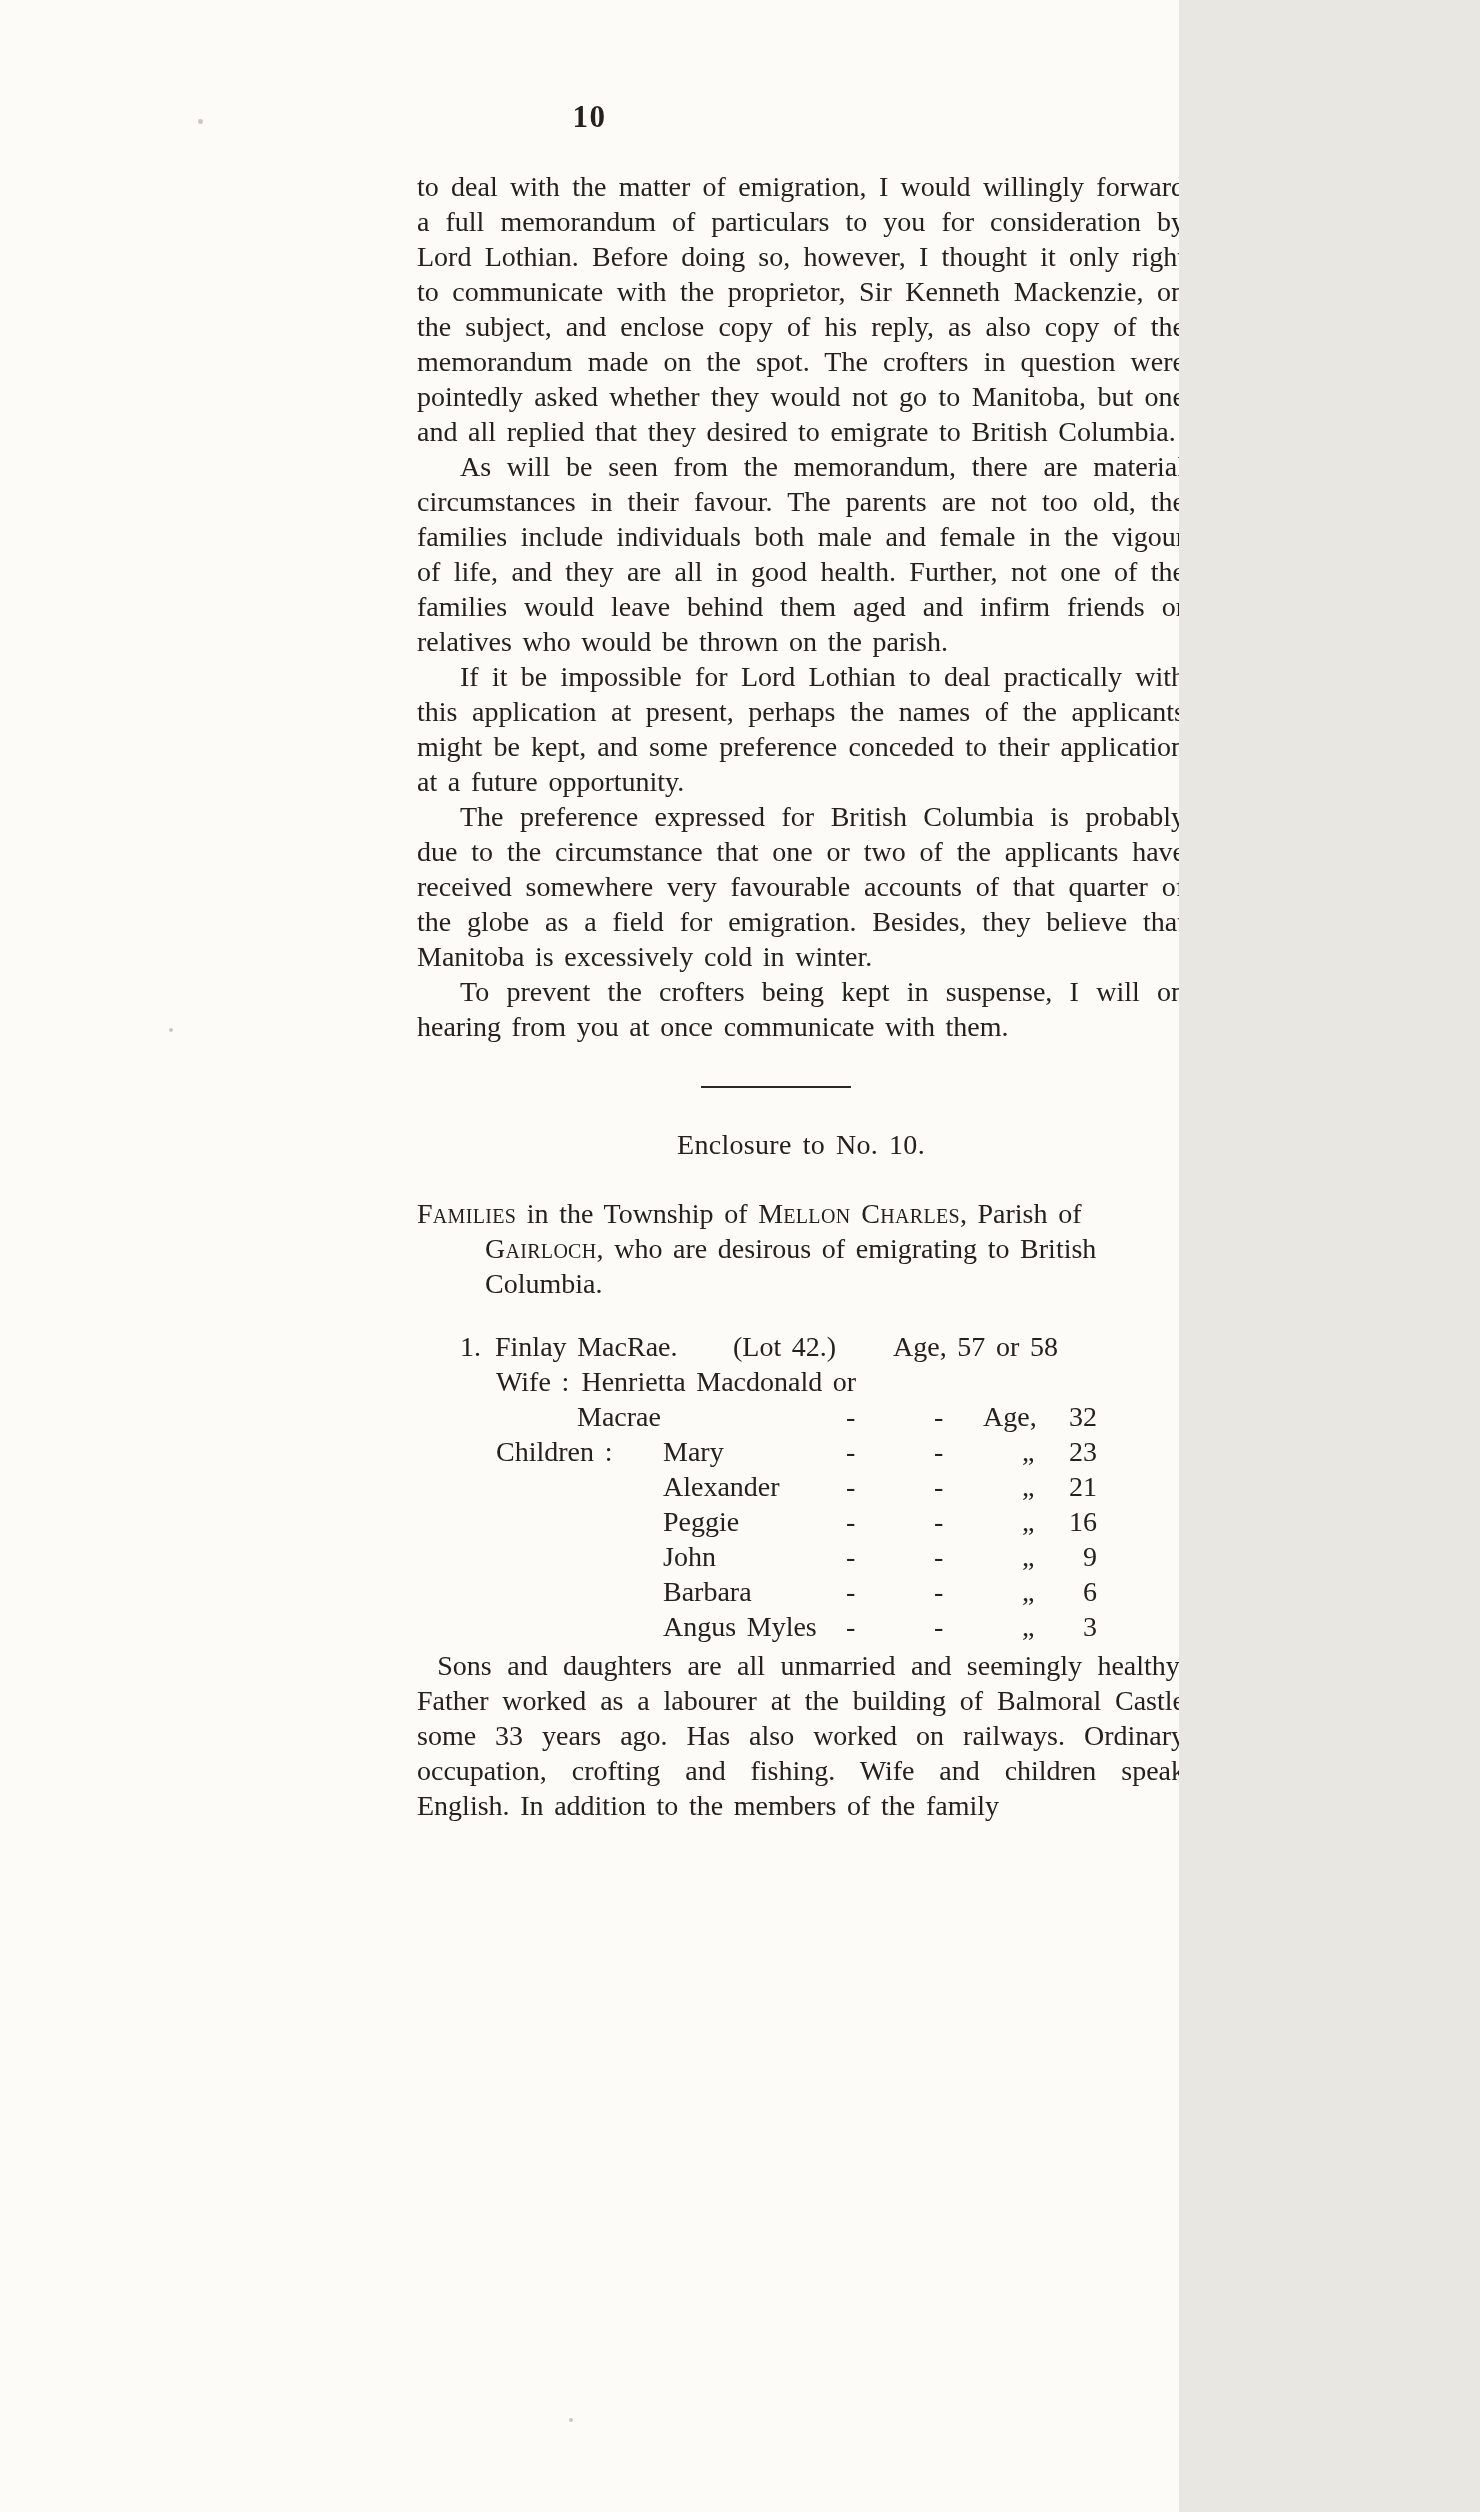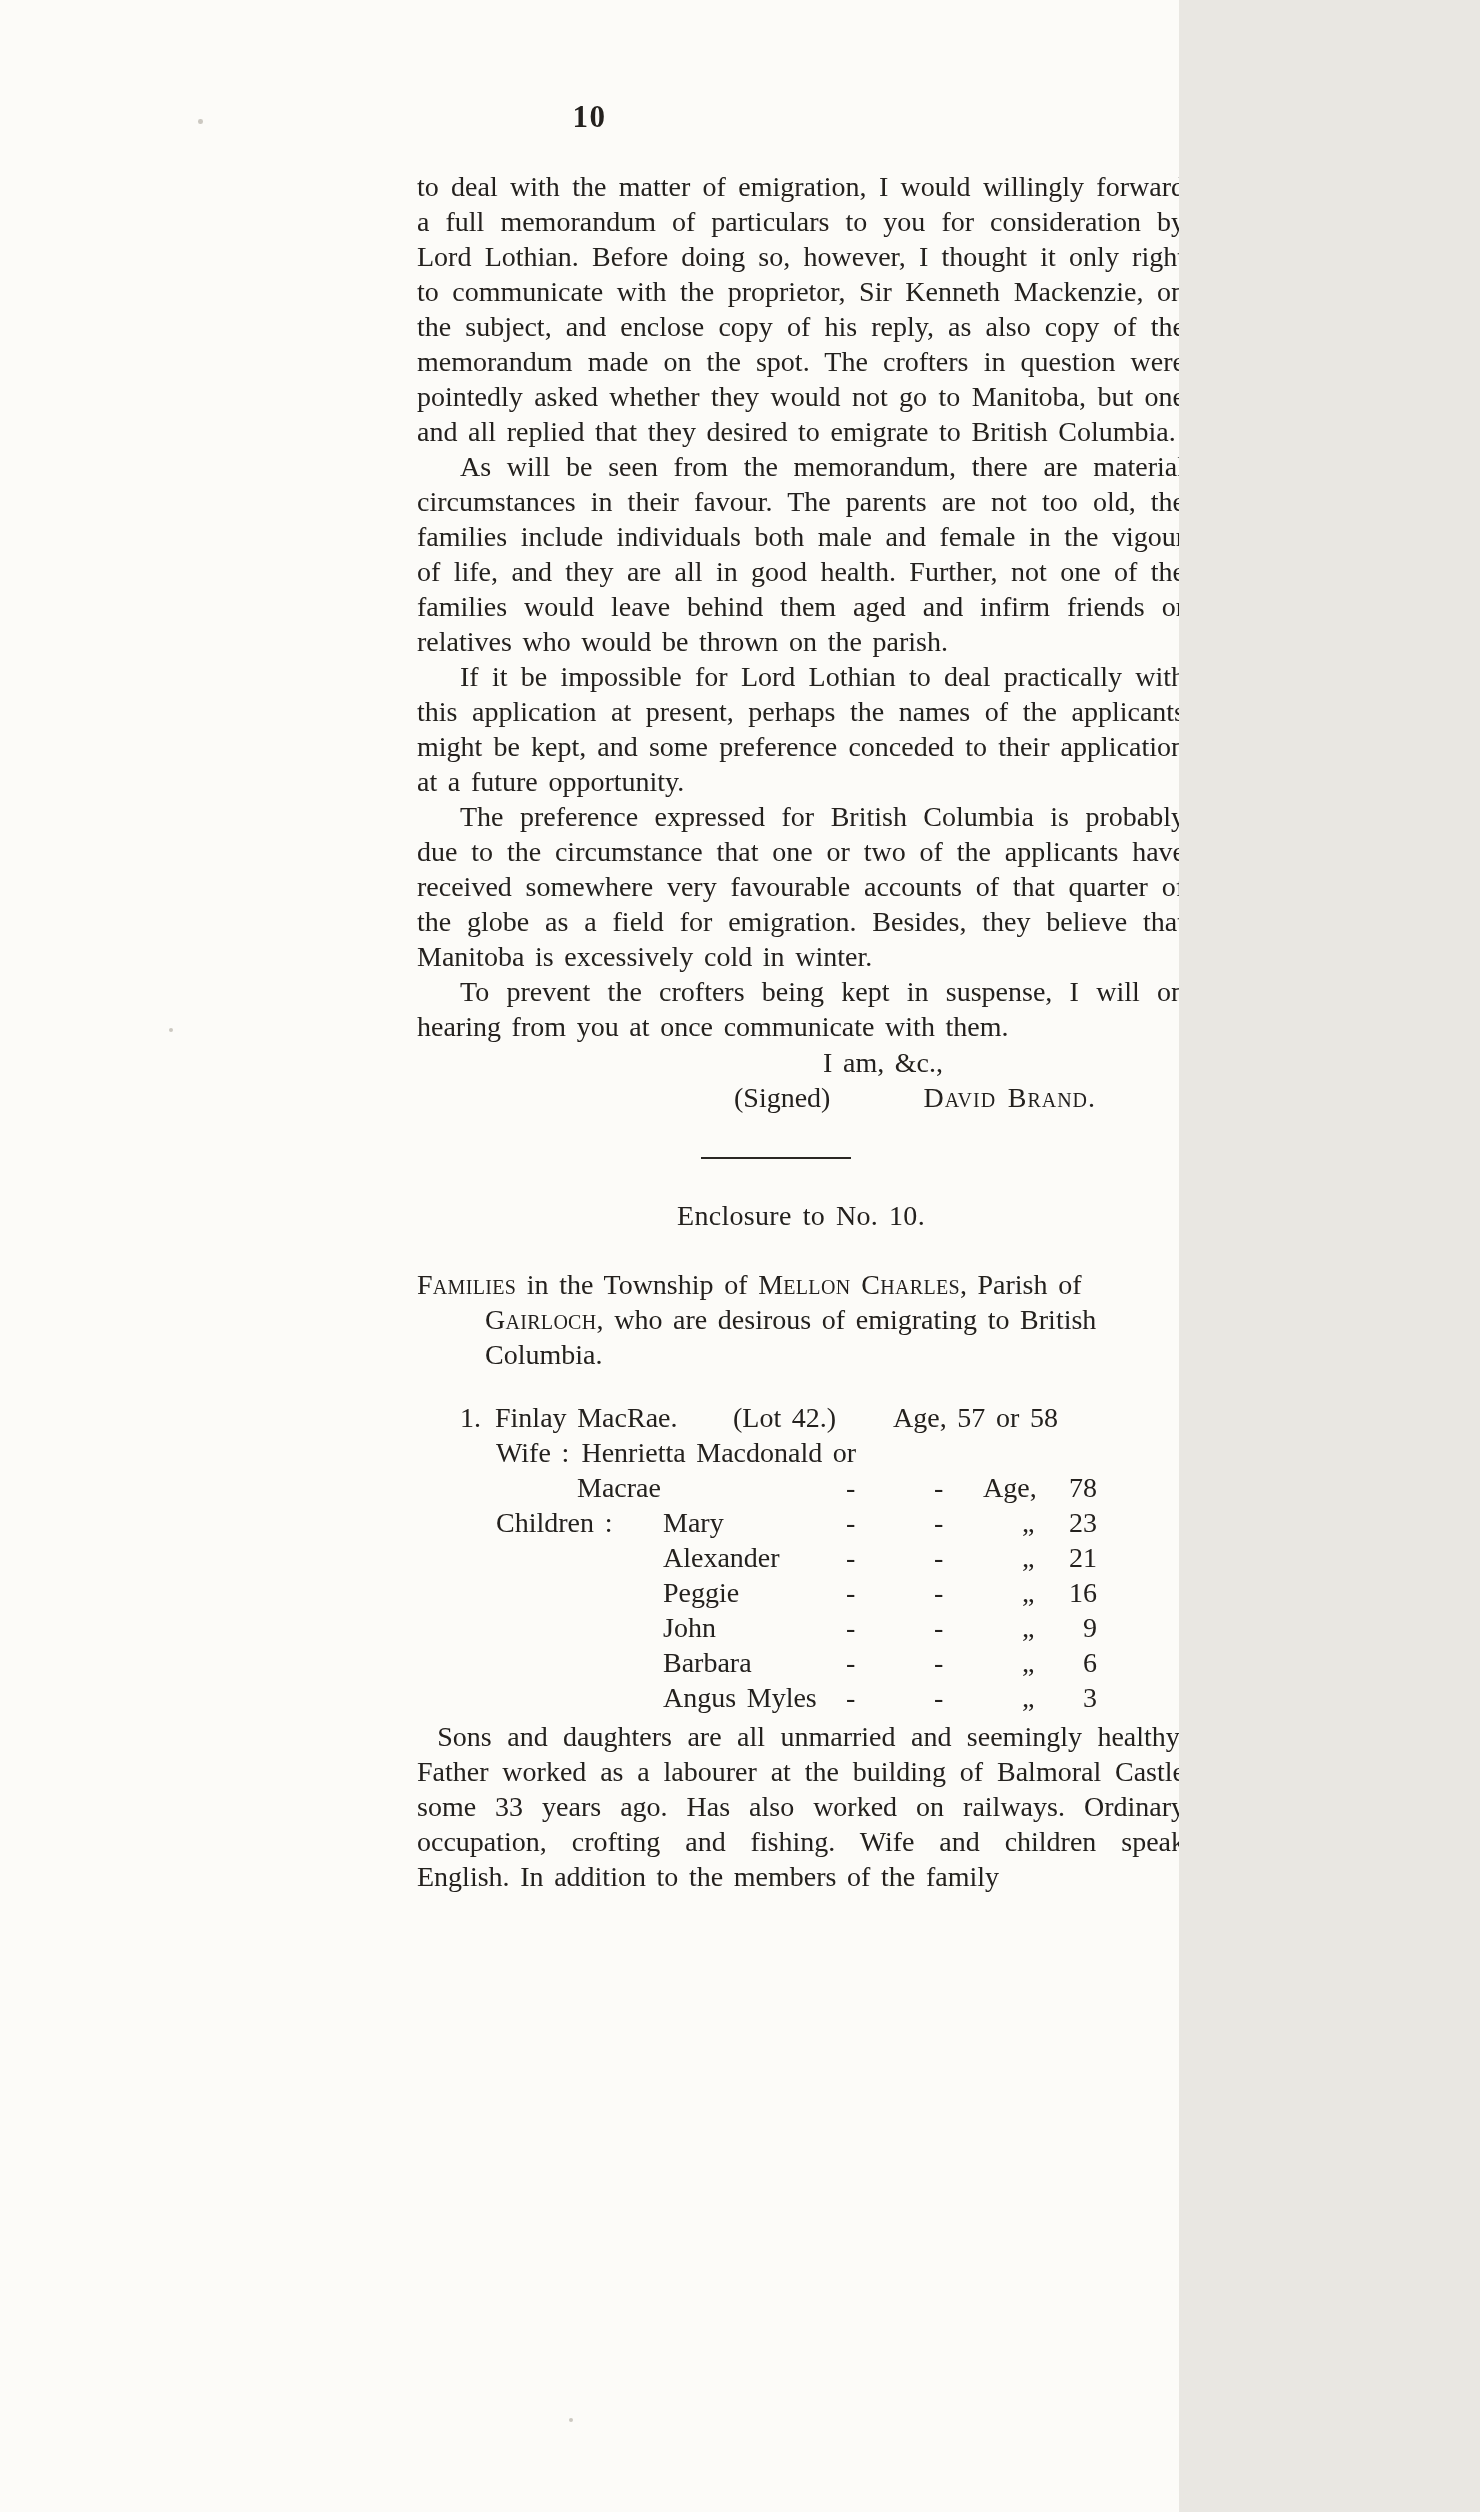--- a/index.html
+++ b/index.html
@@ -88,26 +88,20 @@
   <div class="page-number">10</div>
 
   <div class="column">
 
     <p class="para first">to deal with the matter of emigration, I would willingly forward a full memorandum of particulars to you for consideration by Lord Lothian.  Before doing so, however, I thought it only right to communicate with the proprietor, Sir Kenneth Mackenzie, on the subject, and enclose copy of his reply, as also copy of the memorandum made on the spot.  The crofters in question were pointedly asked whether they would not go to Manitoba, but one and all replied that they desired to emigrate to British Columbia.</p>
     <p class="para">As will be seen from the memorandum, there are material circumstances in their favour.  The parents are not too old, the families include individuals both male and female in the vigour of life, and they are all in good health.  Further, not one of the families would leave behind them aged and infirm friends or relatives who would be thrown on the parish.</p>
     <p class="para">If it be impossible for Lord Lothian to deal practically with this application at present, perhaps the names of the applicants might be kept, and some preference conceded to their application at a future opportunity.</p>
     <p class="para">The preference expressed for British Columbia is probably due to the circumstance that one or two of the applicants have received somewhere very favourable accounts of that quarter of the globe as a field for emigration.  Besides, they believe that Manitoba is excessively cold in winter.</p>
     <p class="para">To prevent the crofters being kept in suspense, I will on hearing from you at once communicate with them.</p>
 
-    <div class="closing">
-      <div class="valediction">I am, &amp;c.,</div>
-      <div class="signature-line">
-        <span class="signed-label">(Signed)</span><span class="signature">David Brand.</span>
-      </div>
-    </div>
 
     <hr class="section-rule">
 
     <div class="enclosure-heading">Enclosure to No. 10.</div>
 
     <p class="enclosure-intro"><span class="sc">Families</span><span> in the Township of </span><span class="sc">Mellon Charles</span><span>, Parish of </span><span class="sc">Gairloch</span><span>, who are desirous of emigrating to British Columbia.</span></p>
 
     <div class="family">
 
       <div class="fam-head">
@@ -116,21 +110,21 @@
 
       <div class="wife-line">
         <span class="wife-label">Wife :</span><span>Henrietta Macdonald or</span>
       </div>
 
       <div class="trow">
         <span class="c-label wife2">Macrae</span>
         <span class="c-name"></span>
         <span class="c-dash">-</span>
         <span class="c-dash">-</span>
-        <span class="c-age"><span class="age-prefix">Age,</span><span class="agenum">78</span></span>
+        <span class="c-age"><span class="age-prefix">Age,</span><span class="agenum">32</span></span>
       </div>
 
       <div class="trow">
         <span class="c-label">Children :</span>
         <span class="c-name">Mary</span>
         <span class="c-dash">-</span>
         <span class="c-dash">-</span>
         <span class="c-age"><span class="age-prefix is-ditto">„</span><span class="agenum">23</span></span>
       </div>
 

